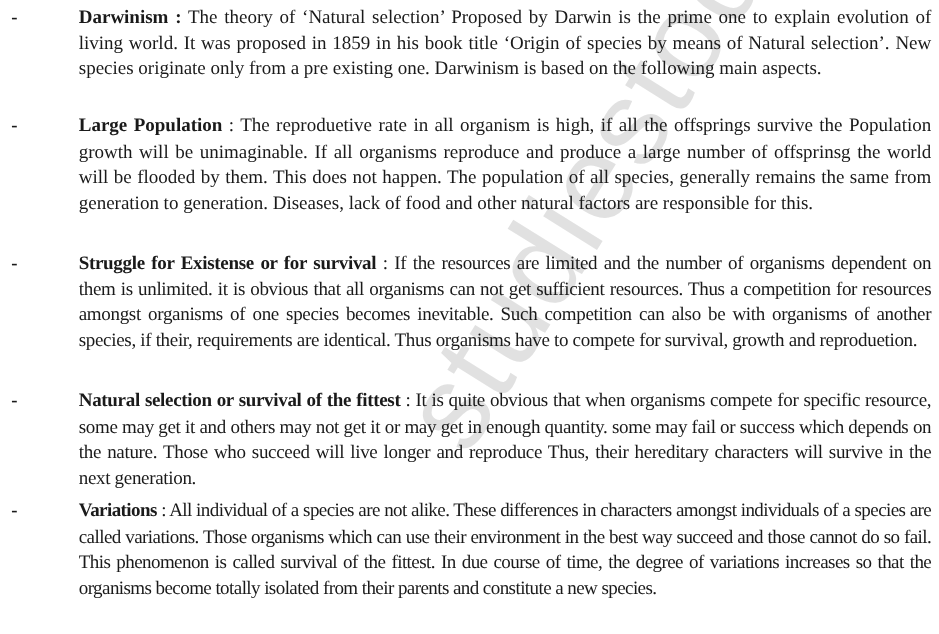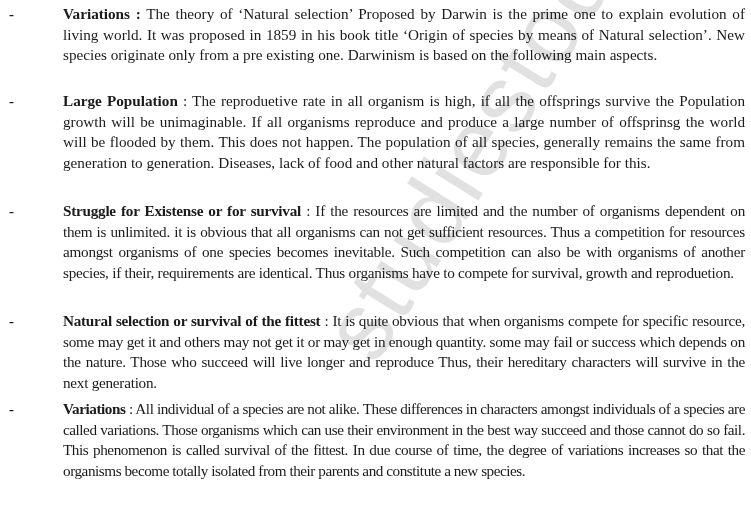--- a/index.html
+++ b/index.html
@@ -68,21 +68,21 @@
   </style>
 </head>
 <body>
 
 <div class="page">
 
   <div class="watermark">studiestoday.com</div>
 
   <div class="item" style="top:4px;">
     <span class="dash">-</span>
-    <div class="body-text"><span class="term">Variations :</span><span> The theory of ‘Natural selection’ Proposed by Darwin is the prime one to explain evolution of living world. It was proposed in 1859 in his book title ‘Origin of species by means of Natural selection’. New species originate only from a pre existing one. Darwinism is based on the following main aspects.</span></div>
+    <div class="body-text"><span class="term">Darwinism :</span><span> The theory of ‘Natural selection’ Proposed by Darwin is the prime one to explain evolution of living world. It was proposed in 1859 in his book title ‘Origin of species by means of Natural selection’. New species originate only from a pre existing one. Darwinism is based on the following main aspects.</span></div>
   </div>
 
   <div class="item" style="top:91px;">
     <span class="dash">-</span>
     <div class="body-text"><span class="term">Large Population</span><span> : The reproduetive rate in all organism is high, if all the offsprings survive the Population growth will be unimaginable. If all organisms reproduce and produce a large  number of offsprinsg the world will be flooded by them. This does not happen. The population of all species, generally remains the same from generation to generation. Diseases, lack of food and other natural factors are responsible for this.</span></div>
   </div>
 
   <div class="item" style="top:201px;">
     <span class="dash">-</span>
     <div class="body-text condensed"><span class="term">Struggle for Existense or for survival</span><span> : If the resources are limited and the number of organisms dependent on them is unlimited. it is obvious that all organisms can not get sufficient resources. Thus a competition for resources amongst organisms of one species becomes inevitable. Such competition can also be with organisms of another species, if their, requirements are identical. Thus organisms have to compete for survival,  growth and reproduetion.</span></div>

